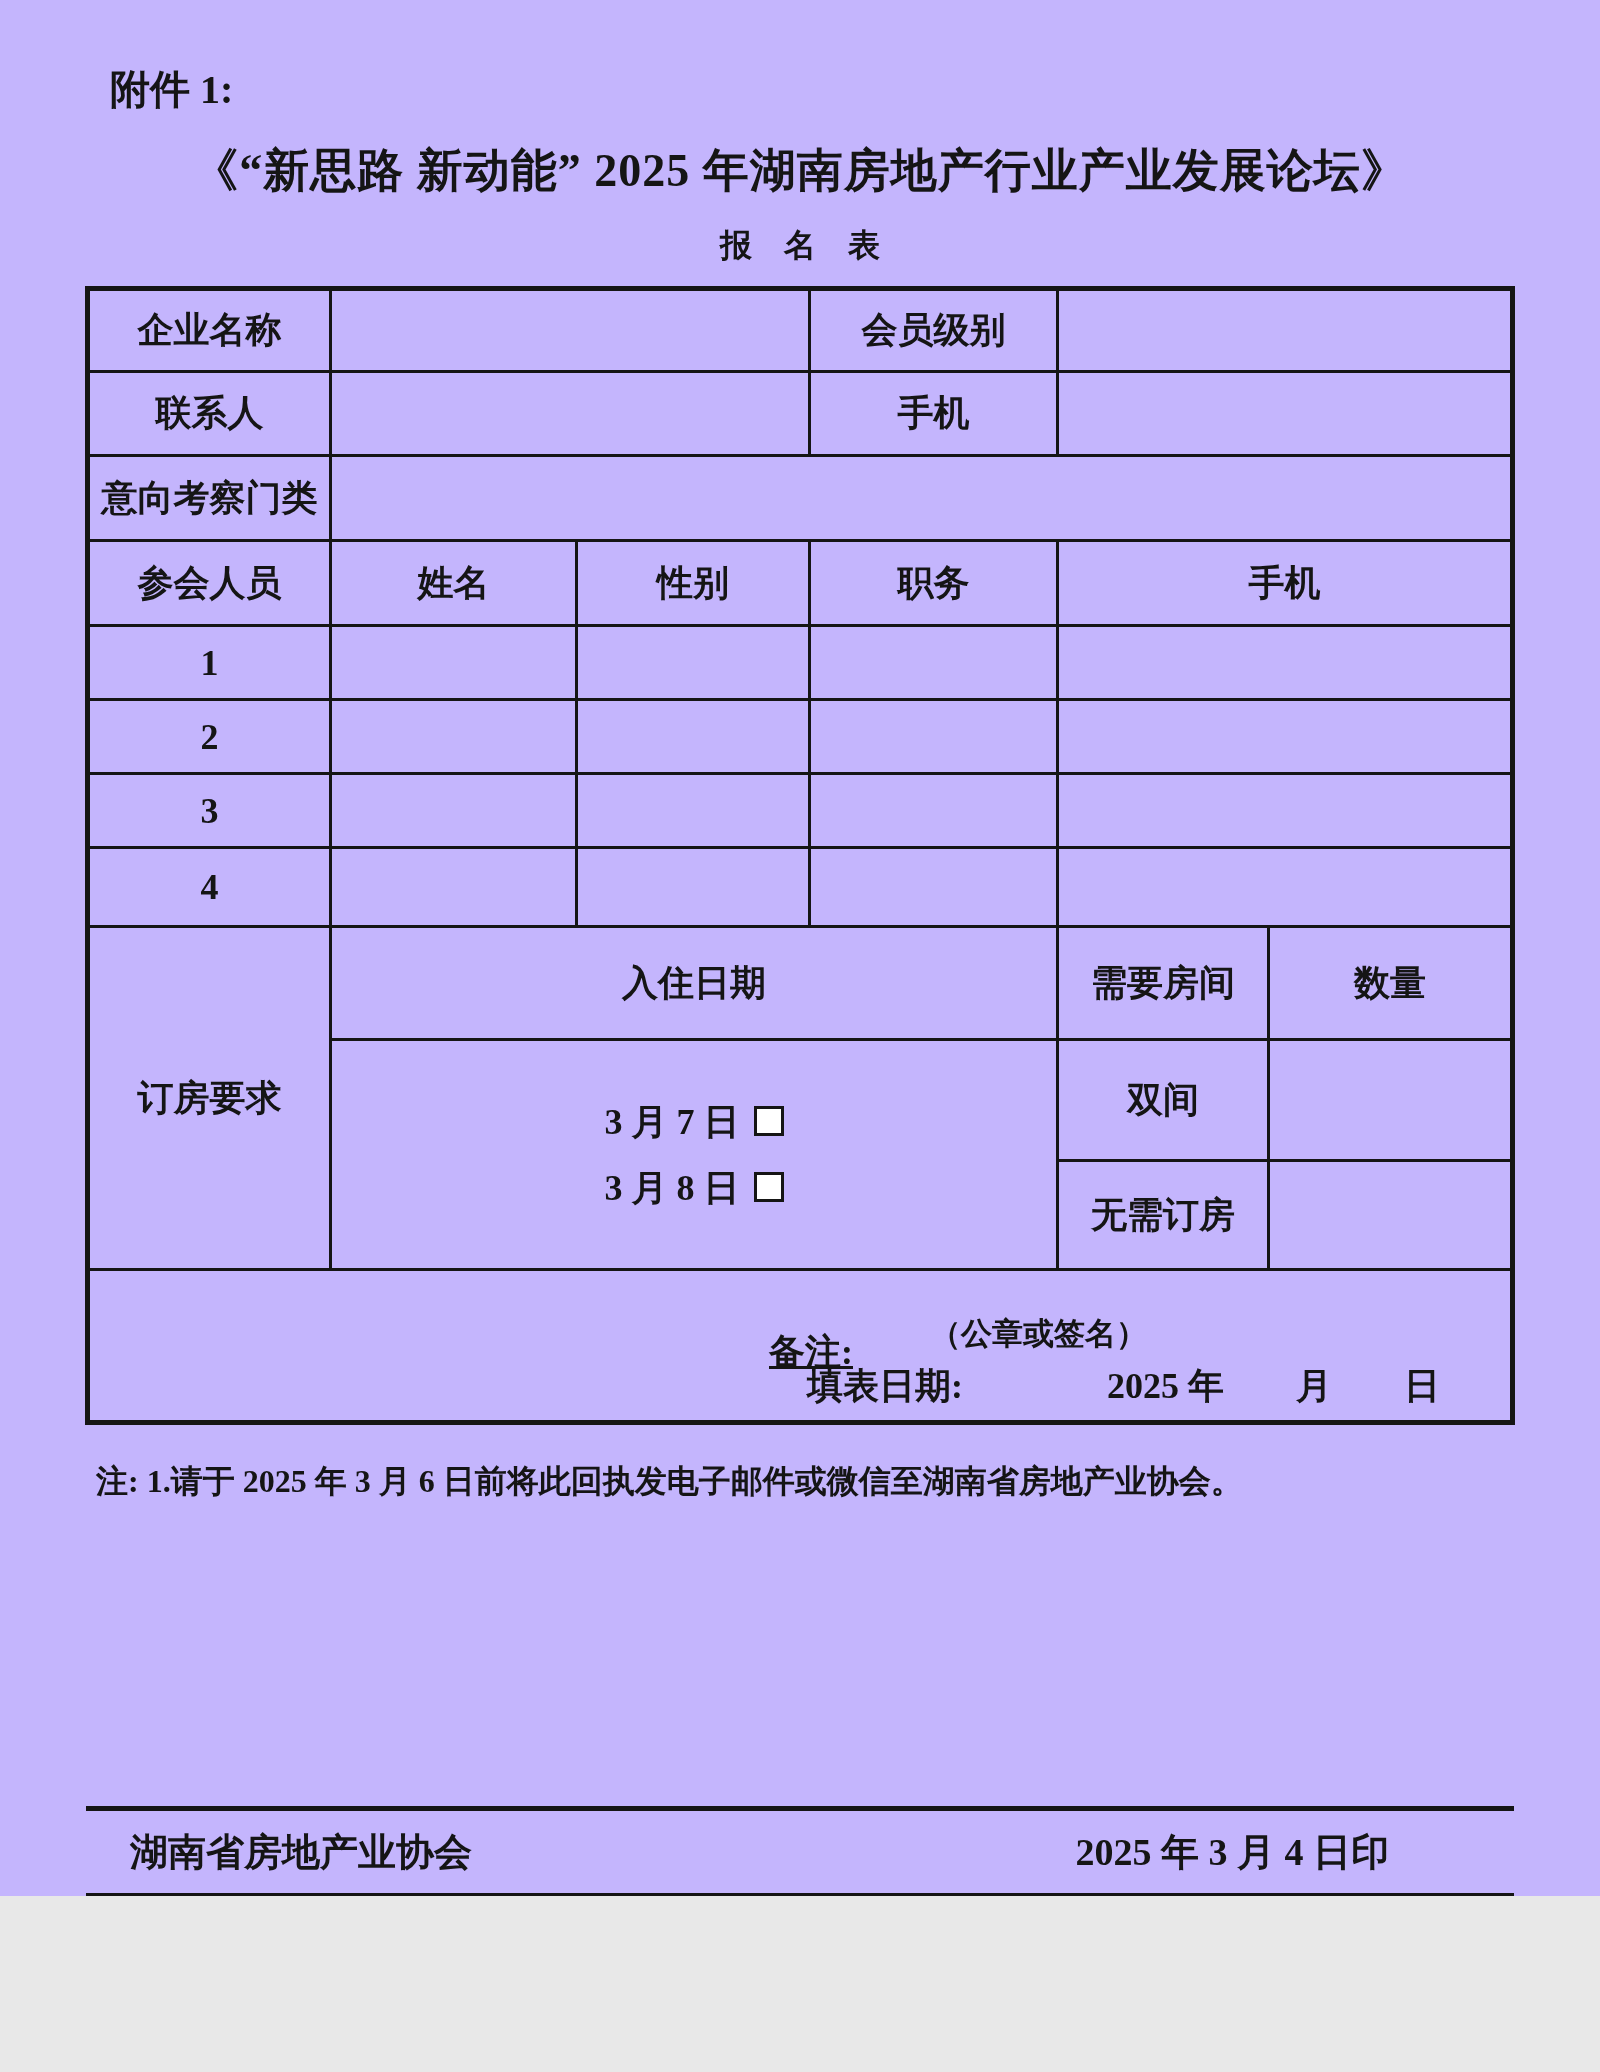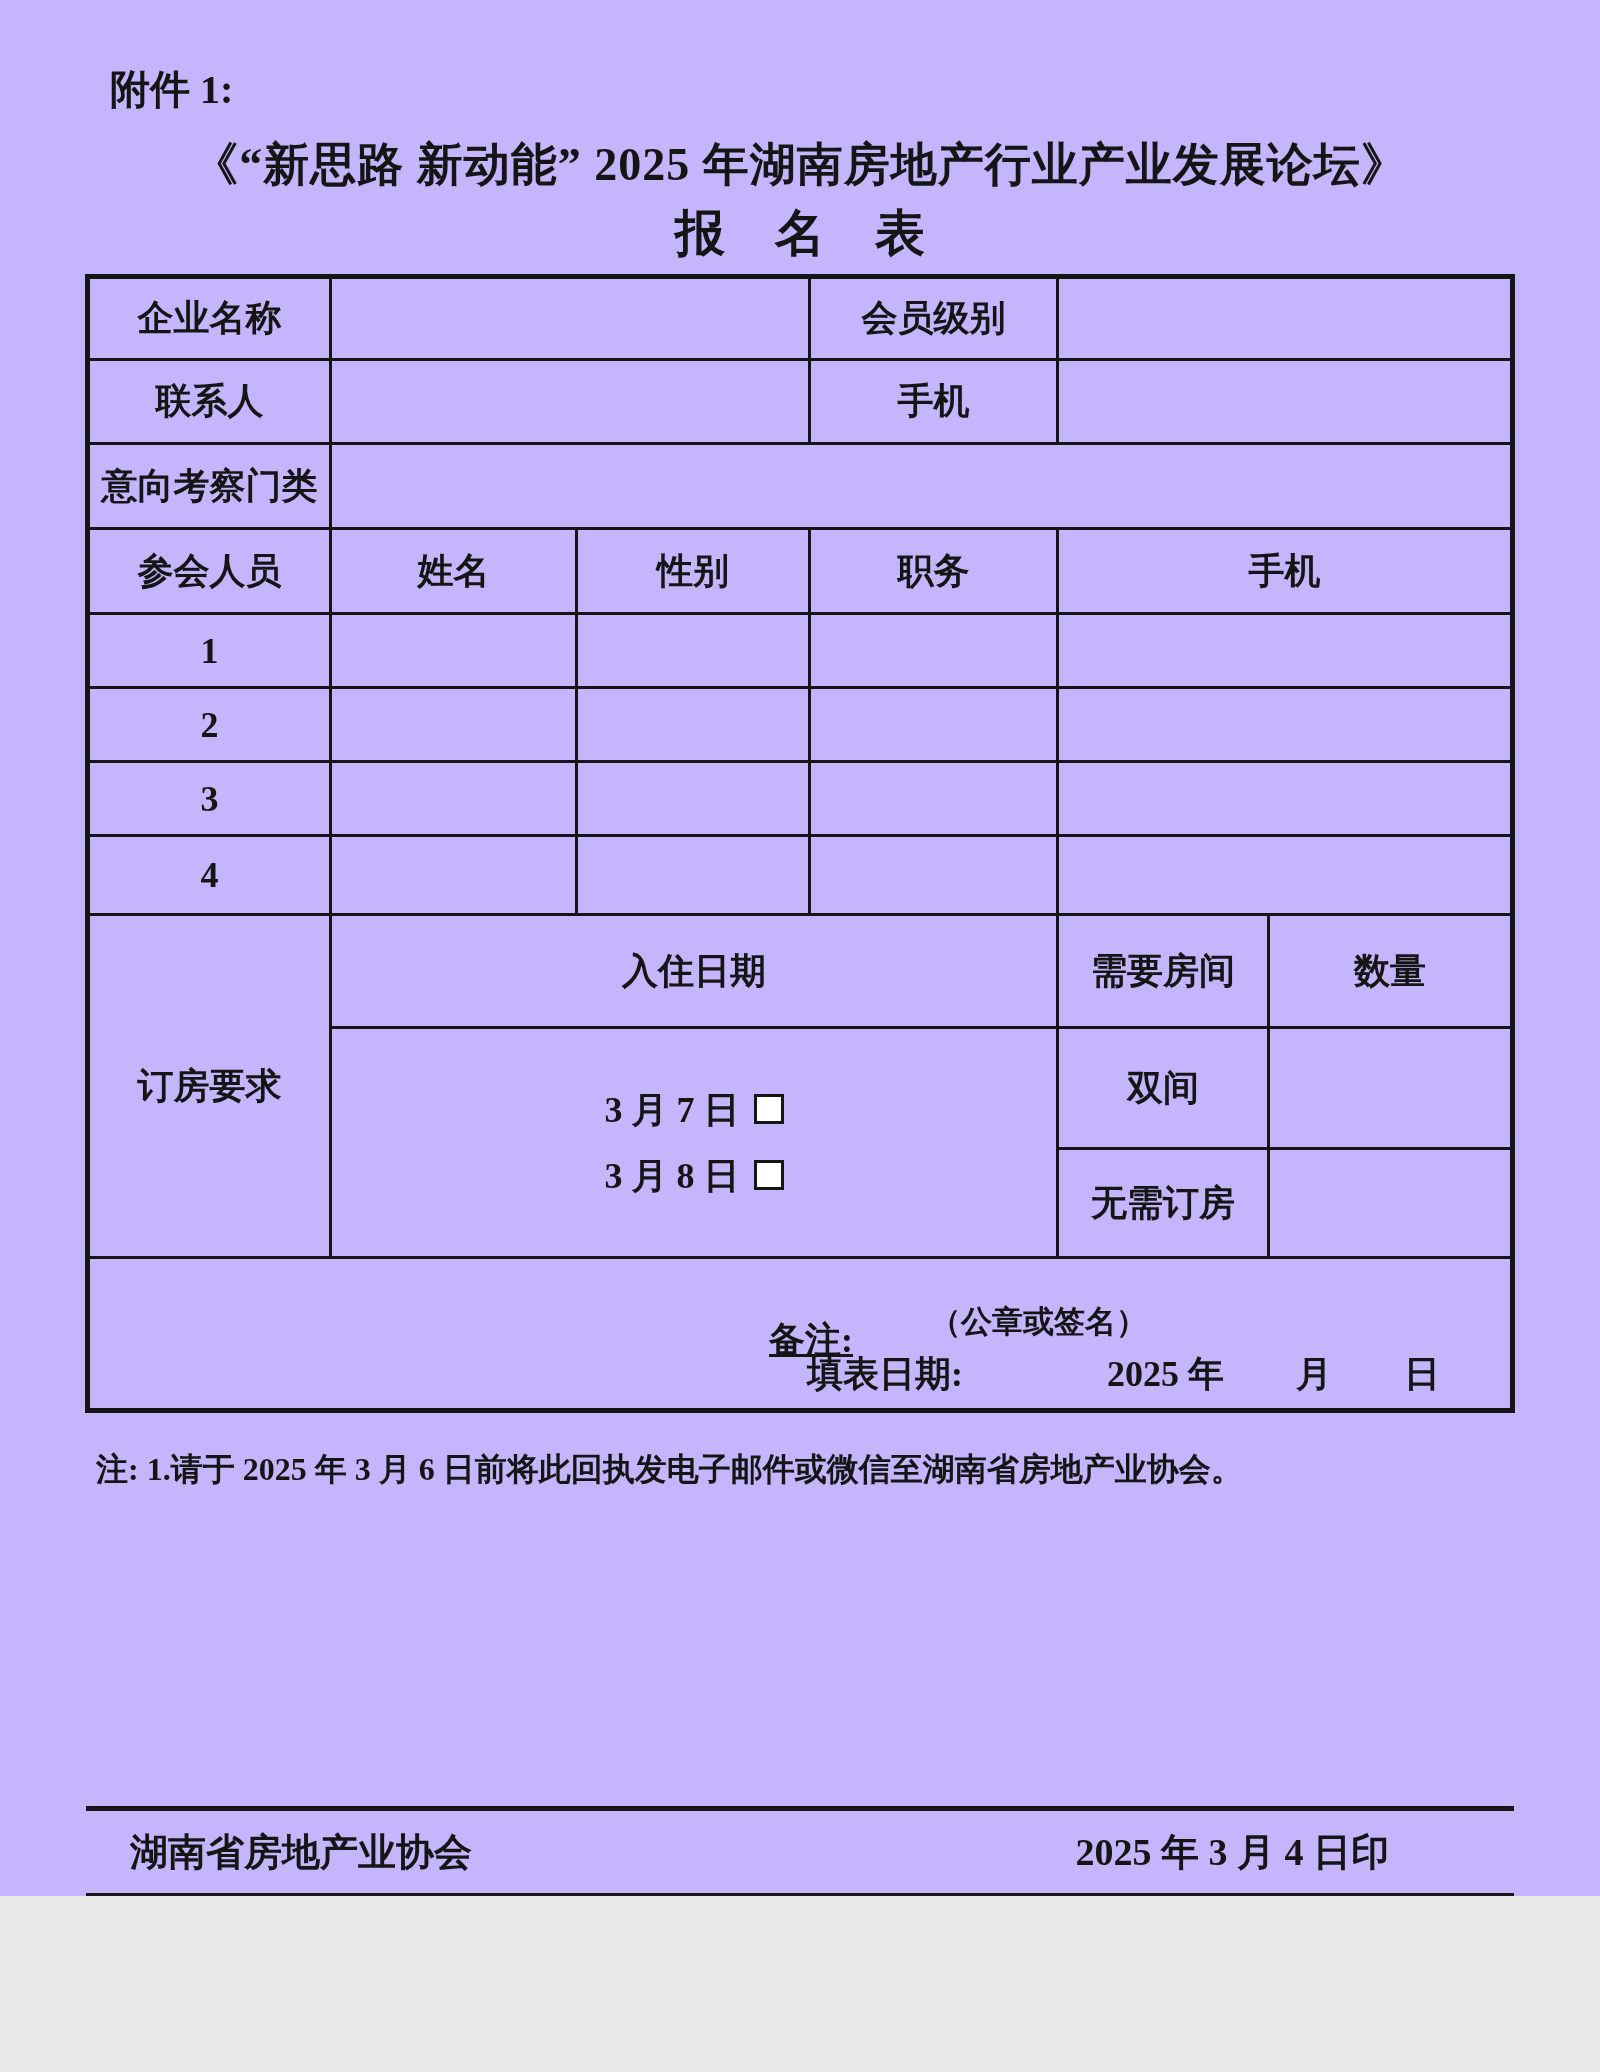--- a/index.html
+++ b/index.html
@@ -12,30 +12,30 @@
     color:#151515;
     font-family:"Liberation Serif","DejaVu Serif",serif;
     overflow:hidden;
   }
   .attachment {
     padding:64px 0 0 110px;
     font-size:40px; font-weight:bold;
     line-height:52px;
   }
   .doc-title {
-    margin-top:22px;
+    margin-top:28px;
     text-align:center;
     font-size:46px; font-weight:bold;
     line-height:54px;
     letter-spacing:1px;
   }
   .form-title {
-    margin-top:14px;
+    margin-top:20px;
     text-align:center;
-    font-size:50px; font-weight:bold;
+    font-size:32px; font-weight:bold;
     line-height:54px;
     font-family:Liberation Serif, serif;
   }
   table.form {
     width:1425px;
     margin:14px auto 0;
     border-collapse:collapse;
     border:5px solid #151515;
     table-layout:fixed;
   }

